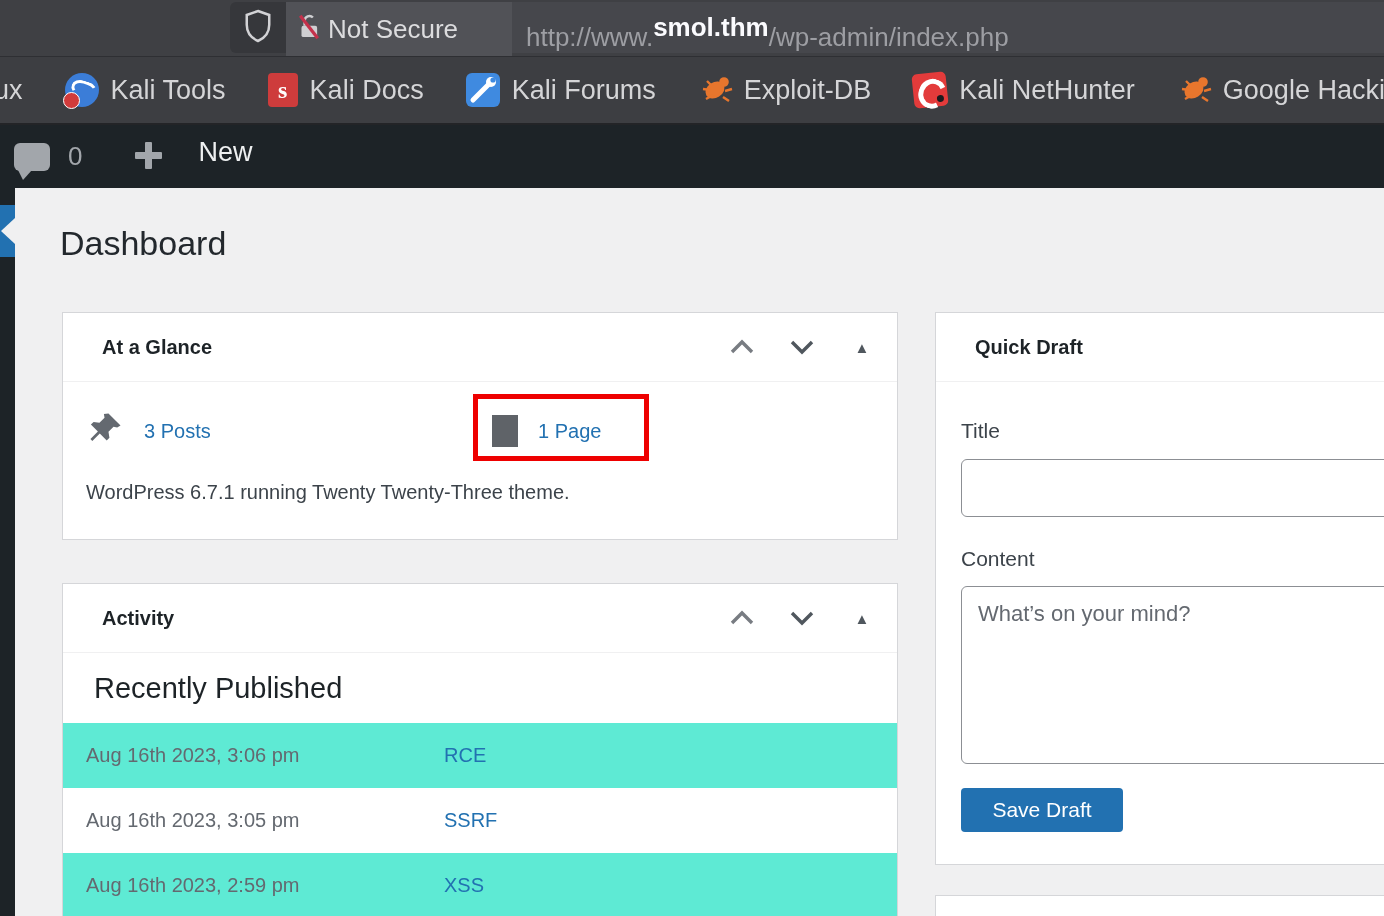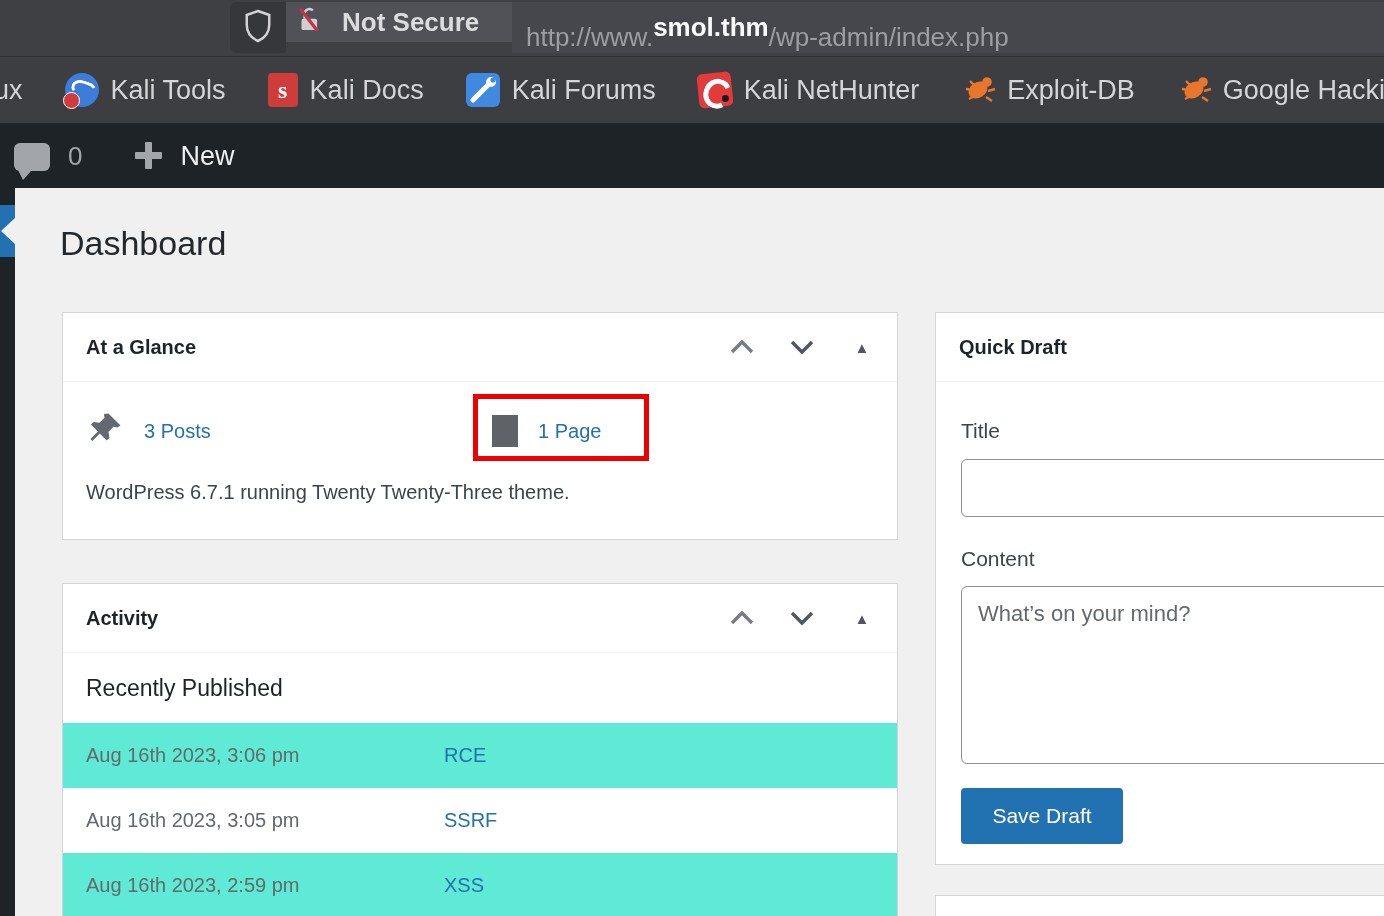--- a/index.html
+++ b/index.html
@@ -3,21 +3,21 @@
 <meta charset="utf-8">
 <style>
   * { margin:0; padding:0; box-sizing:border-box; }
   html,body { background:#2a2a2e; }
   body { font-family:"Liberation Sans", sans-serif; }
   .screen { position:relative; width:1384px; height:916px; overflow:hidden; background:#f0f0f1; }
 
   
   .toolbar { position:absolute; left:0; top:0; width:1384px; height:57px; background:#3f4044; border-bottom:1px solid #2e2f33; }
   .identity-box { position:absolute; left:230px; top:2px; width:56px; height:51px; background:#36373b; border-radius:6px 0 0 6px; display:flex; align-items:center; justify-content:center; }
-  .notsecure-chip { position:absolute; left:286px; top:2px; width:226px; height:40px; background:#515257; display:flex; align-items:center; gap:18px; padding-left:8px;font-weight:bold; }
+  .notsecure-chip { position:absolute; left:286px; top:2px; width:226px; height:54px; background:#515257; display:flex; align-items:center; gap:4px; padding-left:8px; }
   .notsecure-chip .label { color:#dcdcde; font-size:26px; }
   .url-field { position:absolute; left:512px; top:2px; right:0; height:51px; background:#46474c; display:flex; align-items:center; padding-left:14px; font-size:26px; white-space:nowrap; }
   .url-dim { color:#9d9ea3;margin-top:20px; }
   .url-host { color:#fbfbfe; font-weight:bold; }
 
   
   .bookmarks { position:absolute; left:0; top:57px; width:1384px; height:68px; background:#3d3e42; border-bottom:2px solid #232427; display:flex; align-items:center; overflow:hidden; white-space:nowrap; }
   .bm-item { display:flex; align-items:center; gap:12px; padding:0 21px; color:#d5d5d7; font-size:27px; flex:0 0 auto; }
   .bm-item.partial { padding-left:0; margin-left:-6px; }
   .bm-ico { width:34px; height:34px; position:relative; flex:0 0 auto; }
@@ -28,66 +28,66 @@
   .ico-kaliforums { border-radius:6px; background:#3f8ae0; }
   .ico-kaliforums svg { position:absolute; inset:0; }
   .ico-nethunter { background:#e33b3b; border-radius:5px; transform:rotate(-6deg); }
   .ico-nethunter::before { content:""; position:absolute; left:5px; top:6px; width:18px; height:20px; border-radius:50%; border:5px solid #fff; border-right-color:transparent; transform:rotate(25deg); }
   .ico-nethunter::after { content:""; position:absolute; right:4px; bottom:4px; width:7px; height:7px; background:#1b1b1e; border-radius:50%; }
 
   
   .adminbar { position:absolute; left:0; top:125px; width:1384px; height:63px; background:#1d2327; display:flex; align-items:center; }
   .ab-comments { display:flex; align-items:center; gap:18px; padding-left:14px; }
   .ab-count { color:#a2a6ab; font-size:26px; }
-  .ab-new { display:flex; align-items:center; gap:14px; margin-left:48px; }
+  .ab-new { display:flex; gap:32px; margin-left:48px; }
   .ab-new .txt { color:#eef0f1; font-size:27px; }
   .bubble { position:relative; width:36px; height:28px; background:#a2a6ab; border-radius:6px; }
   .bubble::after { content:""; position:absolute; left:4px; bottom:-9px; border-left:5px solid transparent; border-right:9px solid transparent; border-top:10px solid #a2a6ab; }
 
   
   .content { position:absolute; left:0; top:188px; width:1384px; height:728px; background:#f0f0f1; }
   .side-strip { position:absolute; left:0; top:0; width:15px; height:728px; background:#1d2327; }
   .side-active { position:absolute; left:0; top:17px; width:15px; height:52px; background:var(--accent,#2271b1); }
   .side-active::after { content:""; position:absolute; right:0; top:13px; border-top:13px solid transparent; border-bottom:13px solid transparent; border-right:14px solid #f0f0f1; }
   .page-title { position:absolute; left:60px; top:36px; font-size:34px; font-weight:400; color:#23282d; }
 
   .postbox { position:absolute; background:#fff; border:1px solid #d5d6d9; }
   .pb-head { height:69px; border-bottom:1px solid #f0f0f1; display:flex; align-items:center; }
-  .pb-title { font-size:20px; font-weight:bold; color:#1d2327; padding-left:23px; }
+  .pb-title { font-size:20px; font-weight:bold; color:#1d2327; padding-left:39px; }
   .pb-controls { margin-left:auto; display:flex; align-items:center; gap:30px; padding-right:20px; }
   .ctl { width:30px; height:24px; display:flex; align-items:center; justify-content:center; }
   .tri-up { color:#50575e; font-size:15px; }
 
   
   .aag { left:62px; top:124px; width:836px; height:228px; }
   .glance-row { position:absolute; top:96px; height:44px; display:flex; align-items:center; gap:20px; }
   .glance-posts { left:23px; }
   .glance-pages { left:423px; }
   .link { color:var(--accent,#2271b1); font-size:20px; text-decoration:none; }
   .pages-icon { position:relative; width:26px; height:32px; background:#5f6368; margin-left:6px; }
   .pages-icon::before { content:""; position:absolute; left:-7px; top:6px; width:26px; height:32px; background:#fff; border:3px solid #5f6368; z-index:-1; }
   .version-text { position:absolute; left:23px; top:168px; font-size:20px; color:#3c434a; }
   .red-box { position:absolute; left:410px; top:81px; width:176px; height:67px; border:5px solid var(--annotation-red,#ee0000); z-index:5; }
 
   
   .act { left:62px; top:395px; width:836px; height:350px; }
-  .act-section { height:70px; display:flex; align-items:center; padding-left:23px; font-size:23px; color:#1d2327; }
+  .act-section { height:70px; display:flex; align-items:center; padding-left:31px; font-size:29px; color:#1d2327; }
   .act-row { height:65px; display:flex; align-items:center; padding-left:23px; font-size:20px; }
   .act-row.alt { background:#5eead4; }
   .act-date { color:#646970; width:358px; flex:0 0 auto; }
 
   
   .qd { left:935px; top:124px; width:470px; height:553px; }
   .qd-label { position:absolute; left:25px; font-size:21px; color:#3c434a; }
   .qd-title-label { top:106px; }
   .qd-input { position:absolute; left:25px; top:146px; width:445px; height:58px; border:1px solid #8c8f94; border-radius:6px; background:#fff; font-size:21px; padding:0 14px; color:#2c3338; font-family:"Liberation Sans", sans-serif; }
   .qd-content-label { top:234px; }
   .qd-textarea { position:absolute; left:25px; top:273px; width:445px; height:178px; border:1px solid #8c8f94; border-radius:6px; background:#fff; font-size:22px; padding:14px 16px; color:#2c3338; resize:none; font-family:"Liberation Sans", sans-serif; }
   .qd-textarea::placeholder, .qd-input::placeholder { color:#646970; opacity:1; }
-  .qd-save { position:absolute; left:25px; top:475px; width:162px; height:56px; background:var(--accent,#2271b1); color:#fff; border:none; border-radius:4px; font-size:21px; font-family:"Liberation Sans", sans-serif; }
+  .qd-save { position:absolute; left:25px; top:475px; width:162px; height:44px; background:var(--accent,#2271b1); color:#fff; border:none; border-radius:4px; font-size:21px; font-family:"Liberation Sans", sans-serif; }
 
   .next-box { left:935px; top:707px; width:470px; height:40px; }
 </style>
 </head>
 <body>
 
 <div class="screen">
 
   <div class="toolbar">
     <div class="identity-box">
@@ -128,38 +128,38 @@
     </div>
     <div class="bm-item">
       <span class="bm-ico ico-kaliforums">
         <svg viewBox="0 0 34 34">
             <path d="M7 27L24 10" stroke="#fff" stroke-width="5" stroke-linecap="round"></path>
             <circle cx="25" cy="9" r="5" fill="#fff"></circle>
             <circle cx="27" cy="7" r="2.6" fill="#3f8ae0"></circle>
           </svg>
       </span>
       <span>Kali Forums</span>
-    </div>
-    <div class="bm-item">
-      <span class="bm-ico ico-nethunter"></span>
-      <span>Kali NetHunter</span>
     </div>
     <div class="bm-item">
       <span class="bm-ico">
         <svg width="36" height="32" viewBox="0 0 36 32">
             <g stroke="#e8762d" stroke-width="2.4" fill="#e8762d">
               <ellipse cx="17" cy="17" rx="9" ry="6.5" transform="rotate(-32 17 17)"></ellipse>
               <circle cx="26" cy="9" r="3.6"></circle>
               <path d="M9 8l5 5M5 16l7 1M8 26l7-4M27 18l7-2M25 24l6 4" fill="none"></path>
             </g>
           </svg>
       </span>
       <span>Exploit-DB</span>
     </div>
     <div class="bm-item">
+      <span class="bm-ico ico-nethunter"></span>
+      <span>Kali NetHunter</span>
+    </div>
+    <div class="bm-item">
       <span class="bm-ico">
         <svg width="36" height="32" viewBox="0 0 36 32">
             <g stroke="#e8762d" stroke-width="2.4" fill="#e8762d">
               <ellipse cx="17" cy="17" rx="9" ry="6.5" transform="rotate(-32 17 17)"></ellipse>
               <circle cx="26" cy="9" r="3.6"></circle>
               <path d="M9 8l5 5M5 16l7 1M8 26l7-4M27 18l7-2M25 24l6 4" fill="none"></path>
             </g>
           </svg>
       </span>
       <span>Google Hacking D</span>

